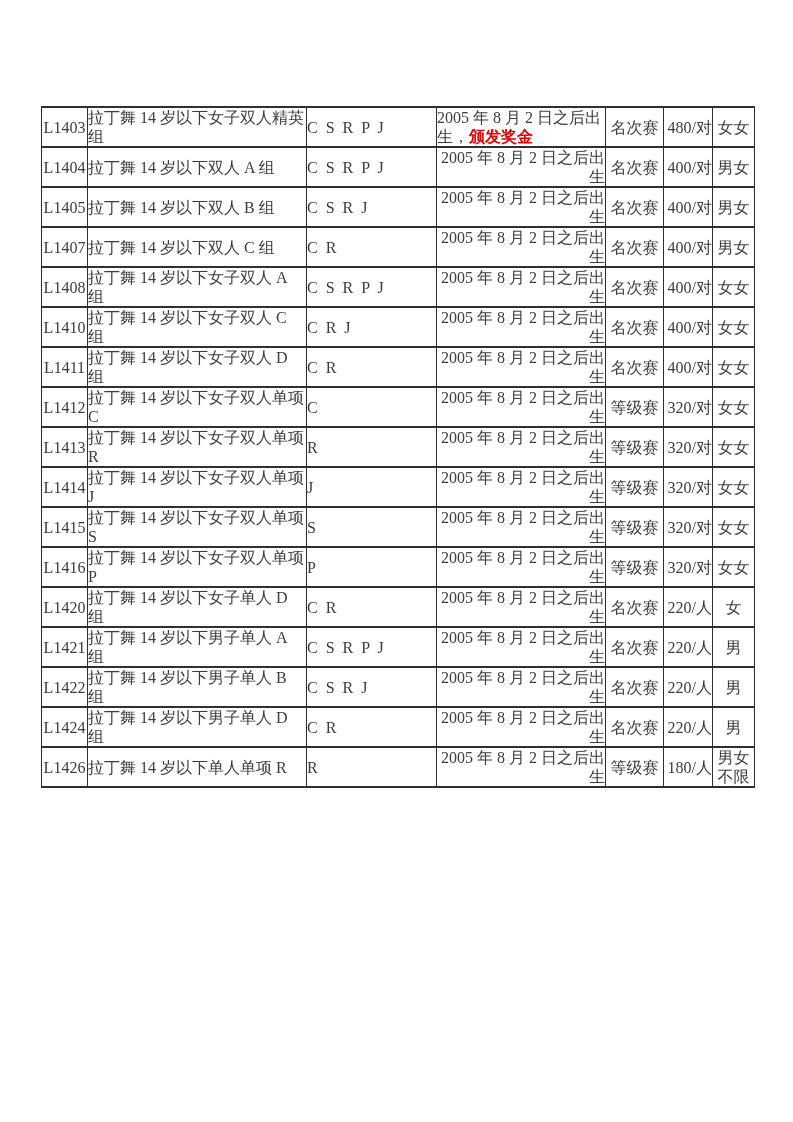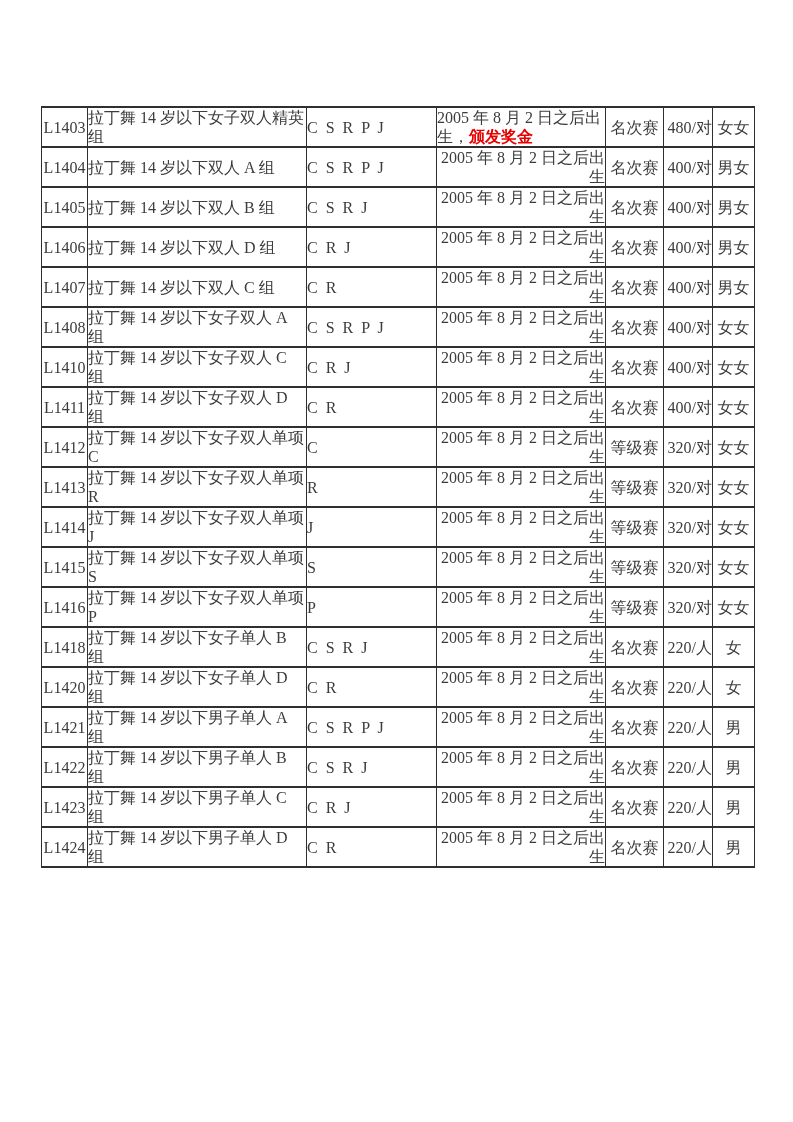--- a/index.html
+++ b/index.html
@@ -89,29 +89,20 @@
         <tr>
     <td class="c-code">L1405</td>
     <td class="c-name">拉丁舞 14 岁以下双人 B 组</td>
     <td class="c-dance">C S R J</td>
     <td class="c-birth"><span>2005 年 8 月 2 日之后出生</span><span class="red"></span></td>
     <td class="c-type">名次赛</td>
     <td class="c-fee">400/对</td>
     <td class="c-gender">男女</td>
   </tr>
         <tr>
-    <td class="c-code">L1406</td>
-    <td class="c-name">拉丁舞 14 岁以下双人 D 组</td>
-    <td class="c-dance">C R J</td>
-    <td class="c-birth"><span>2005 年 8 月 2 日之后出生</span><span class="red"></span></td>
-    <td class="c-type">名次赛</td>
-    <td class="c-fee">400/对</td>
-    <td class="c-gender">男女</td>
-  </tr>
-        <tr>
     <td class="c-code">L1407</td>
     <td class="c-name">拉丁舞 14 岁以下双人 C 组</td>
     <td class="c-dance">C R</td>
     <td class="c-birth"><span>2005 年 8 月 2 日之后出生</span><span class="red"></span></td>
     <td class="c-type">名次赛</td>
     <td class="c-fee">400/对</td>
     <td class="c-gender">男女</td>
   </tr>
         <tr>
     <td class="c-code">L1408</td>
@@ -179,29 +170,20 @@
         <tr>
     <td class="c-code">L1416</td>
     <td class="c-name">拉丁舞 14 岁以下女子双人单项 P</td>
     <td class="c-dance">P</td>
     <td class="c-birth"><span>2005 年 8 月 2 日之后出生</span><span class="red"></span></td>
     <td class="c-type">等级赛</td>
     <td class="c-fee">320/对</td>
     <td class="c-gender">女女</td>
   </tr>
         <tr>
-    <td class="c-code">L1418</td>
-    <td class="c-name">拉丁舞 14 岁以下女子单人 B 组</td>
-    <td class="c-dance">C S R J</td>
-    <td class="c-birth"><span>2005 年 8 月 2 日之后出生</span><span class="red"></span></td>
-    <td class="c-type">名次赛</td>
-    <td class="c-fee">220/人</td>
-    <td class="c-gender">女</td>
-  </tr>
-        <tr>
     <td class="c-code">L1420</td>
     <td class="c-name">拉丁舞 14 岁以下女子单人 D 组</td>
     <td class="c-dance">C R</td>
     <td class="c-birth"><span>2005 年 8 月 2 日之后出生</span><span class="red"></span></td>
     <td class="c-type">名次赛</td>
     <td class="c-fee">220/人</td>
     <td class="c-gender">女</td>
   </tr>
         <tr>
     <td class="c-code">L1421</td>
@@ -215,32 +197,32 @@
         <tr>
     <td class="c-code">L1422</td>
     <td class="c-name">拉丁舞 14 岁以下男子单人 B 组</td>
     <td class="c-dance">C S R J</td>
     <td class="c-birth"><span>2005 年 8 月 2 日之后出生</span><span class="red"></span></td>
     <td class="c-type">名次赛</td>
     <td class="c-fee">220/人</td>
     <td class="c-gender">男</td>
   </tr>
         <tr>
-    <td class="c-code">L1423</td>
-    <td class="c-name">拉丁舞 14 岁以下男子单人 C 组</td>
-    <td class="c-dance">C R J</td>
-    <td class="c-birth"><span>2005 年 8 月 2 日之后出生</span><span class="red"></span></td>
-    <td class="c-type">名次赛</td>
-    <td class="c-fee">220/人</td>
-    <td class="c-gender">男</td>
-  </tr>
-        <tr>
     <td class="c-code">L1424</td>
     <td class="c-name">拉丁舞 14 岁以下男子单人 D 组</td>
     <td class="c-dance">C R</td>
     <td class="c-birth"><span>2005 年 8 月 2 日之后出生</span><span class="red"></span></td>
     <td class="c-type">名次赛</td>
     <td class="c-fee">220/人</td>
     <td class="c-gender">男</td>
+  </tr>
+        <tr>
+    <td class="c-code">L1426</td>
+    <td class="c-name">拉丁舞 14 岁以下单人单项 R</td>
+    <td class="c-dance">R</td>
+    <td class="c-birth"><span>2005 年 8 月 2 日之后出生</span><span class="red"></span></td>
+    <td class="c-type">等级赛</td>
+    <td class="c-fee">180/人</td>
+    <td class="c-gender">男女不限</td>
   </tr>
       </tbody>
   </table>
 </div>
 
 </body></html>

